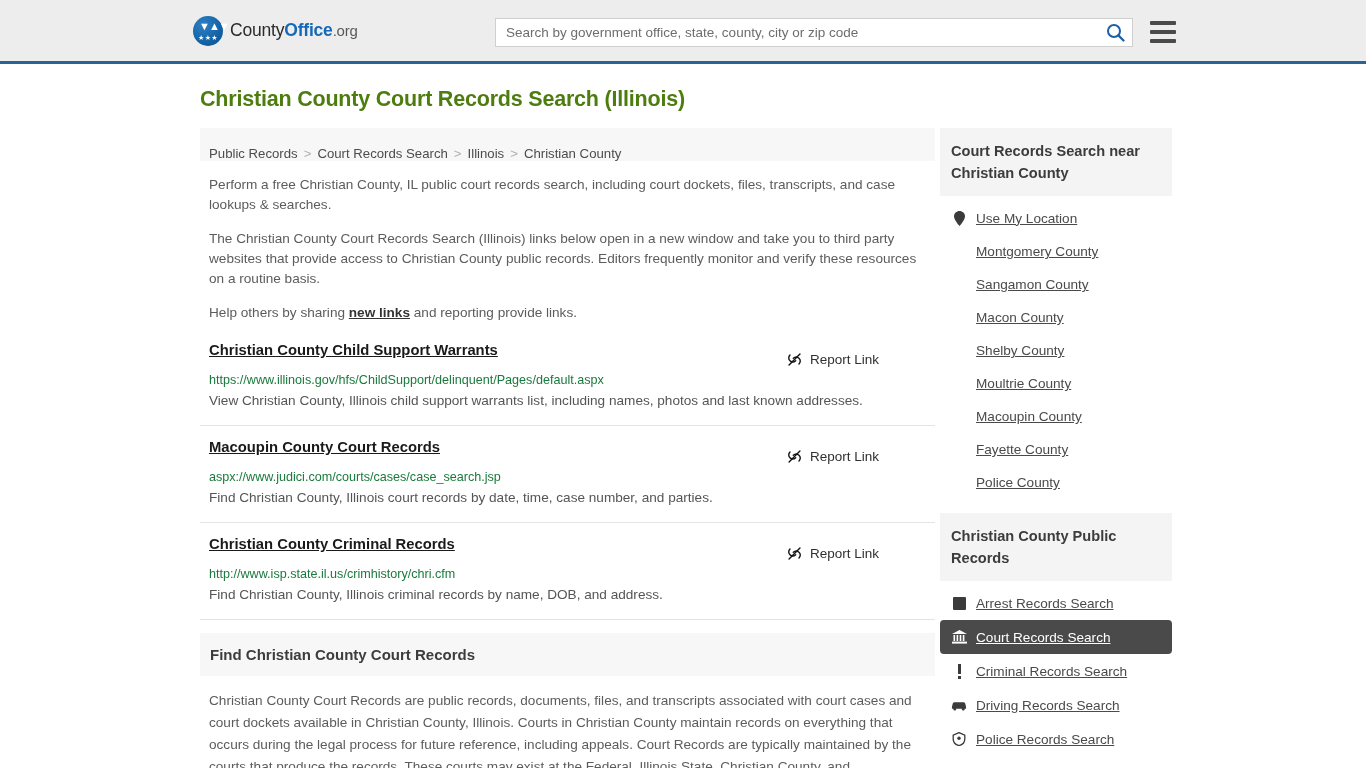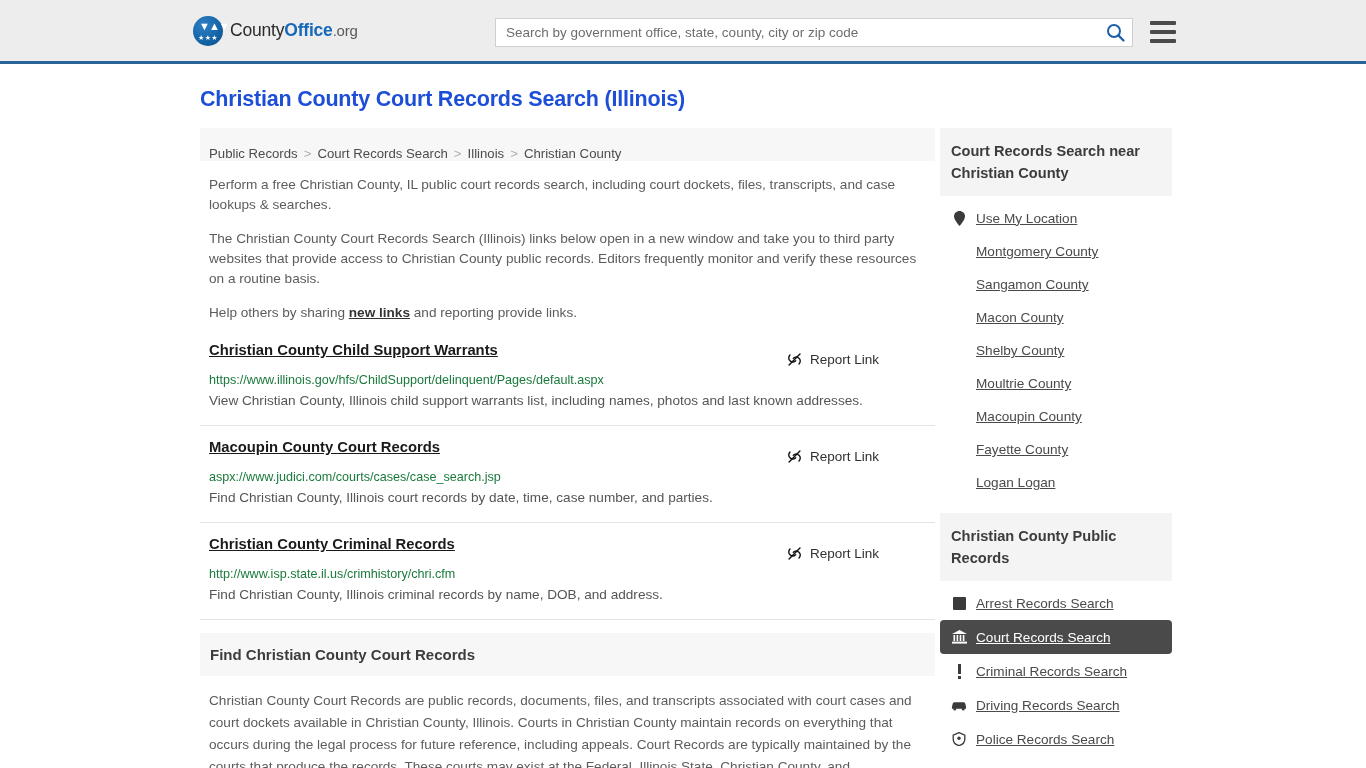--- a/index.html
+++ b/index.html
@@ -113,21 +113,21 @@
 
   
   .page {
     width: 1366px;
     padding-top: 23px;
   }
   .page-title {
     margin-left: 200px;
     font-size: 21.5px;
     font-weight: bold;
-    color: #1d4ed8;
+    color: #4d7c0f;
     letter-spacing: -0.2px;
   }
   .columns {
     display: flex;
     margin-left: 200px;
     margin-top: 16px;
   }
   .main-col { width: 735px; }
   .side-col { width: 232px; margin-left: 5px; }
 
@@ -416,21 +416,21 @@
           <div class="widget-item no-icon-pad">
             <a>Moultrie County</a>
           </div>
           <div class="widget-item no-icon-pad">
             <a>Macoupin County</a>
           </div>
           <div class="widget-item no-icon-pad">
             <a>Fayette County</a>
           </div>
           <div class="widget-item no-icon-pad">
-            <a>Logan Logan</a>
+            <a>Police County</a>
           </div>
         </div>
       </div>
 
       <div class="widget">
         <div class="widget-head">Christian County Public Records</div>
         <div class="widget-list">
 
           <div class="widget-item">
             <span class="widget-icon">

